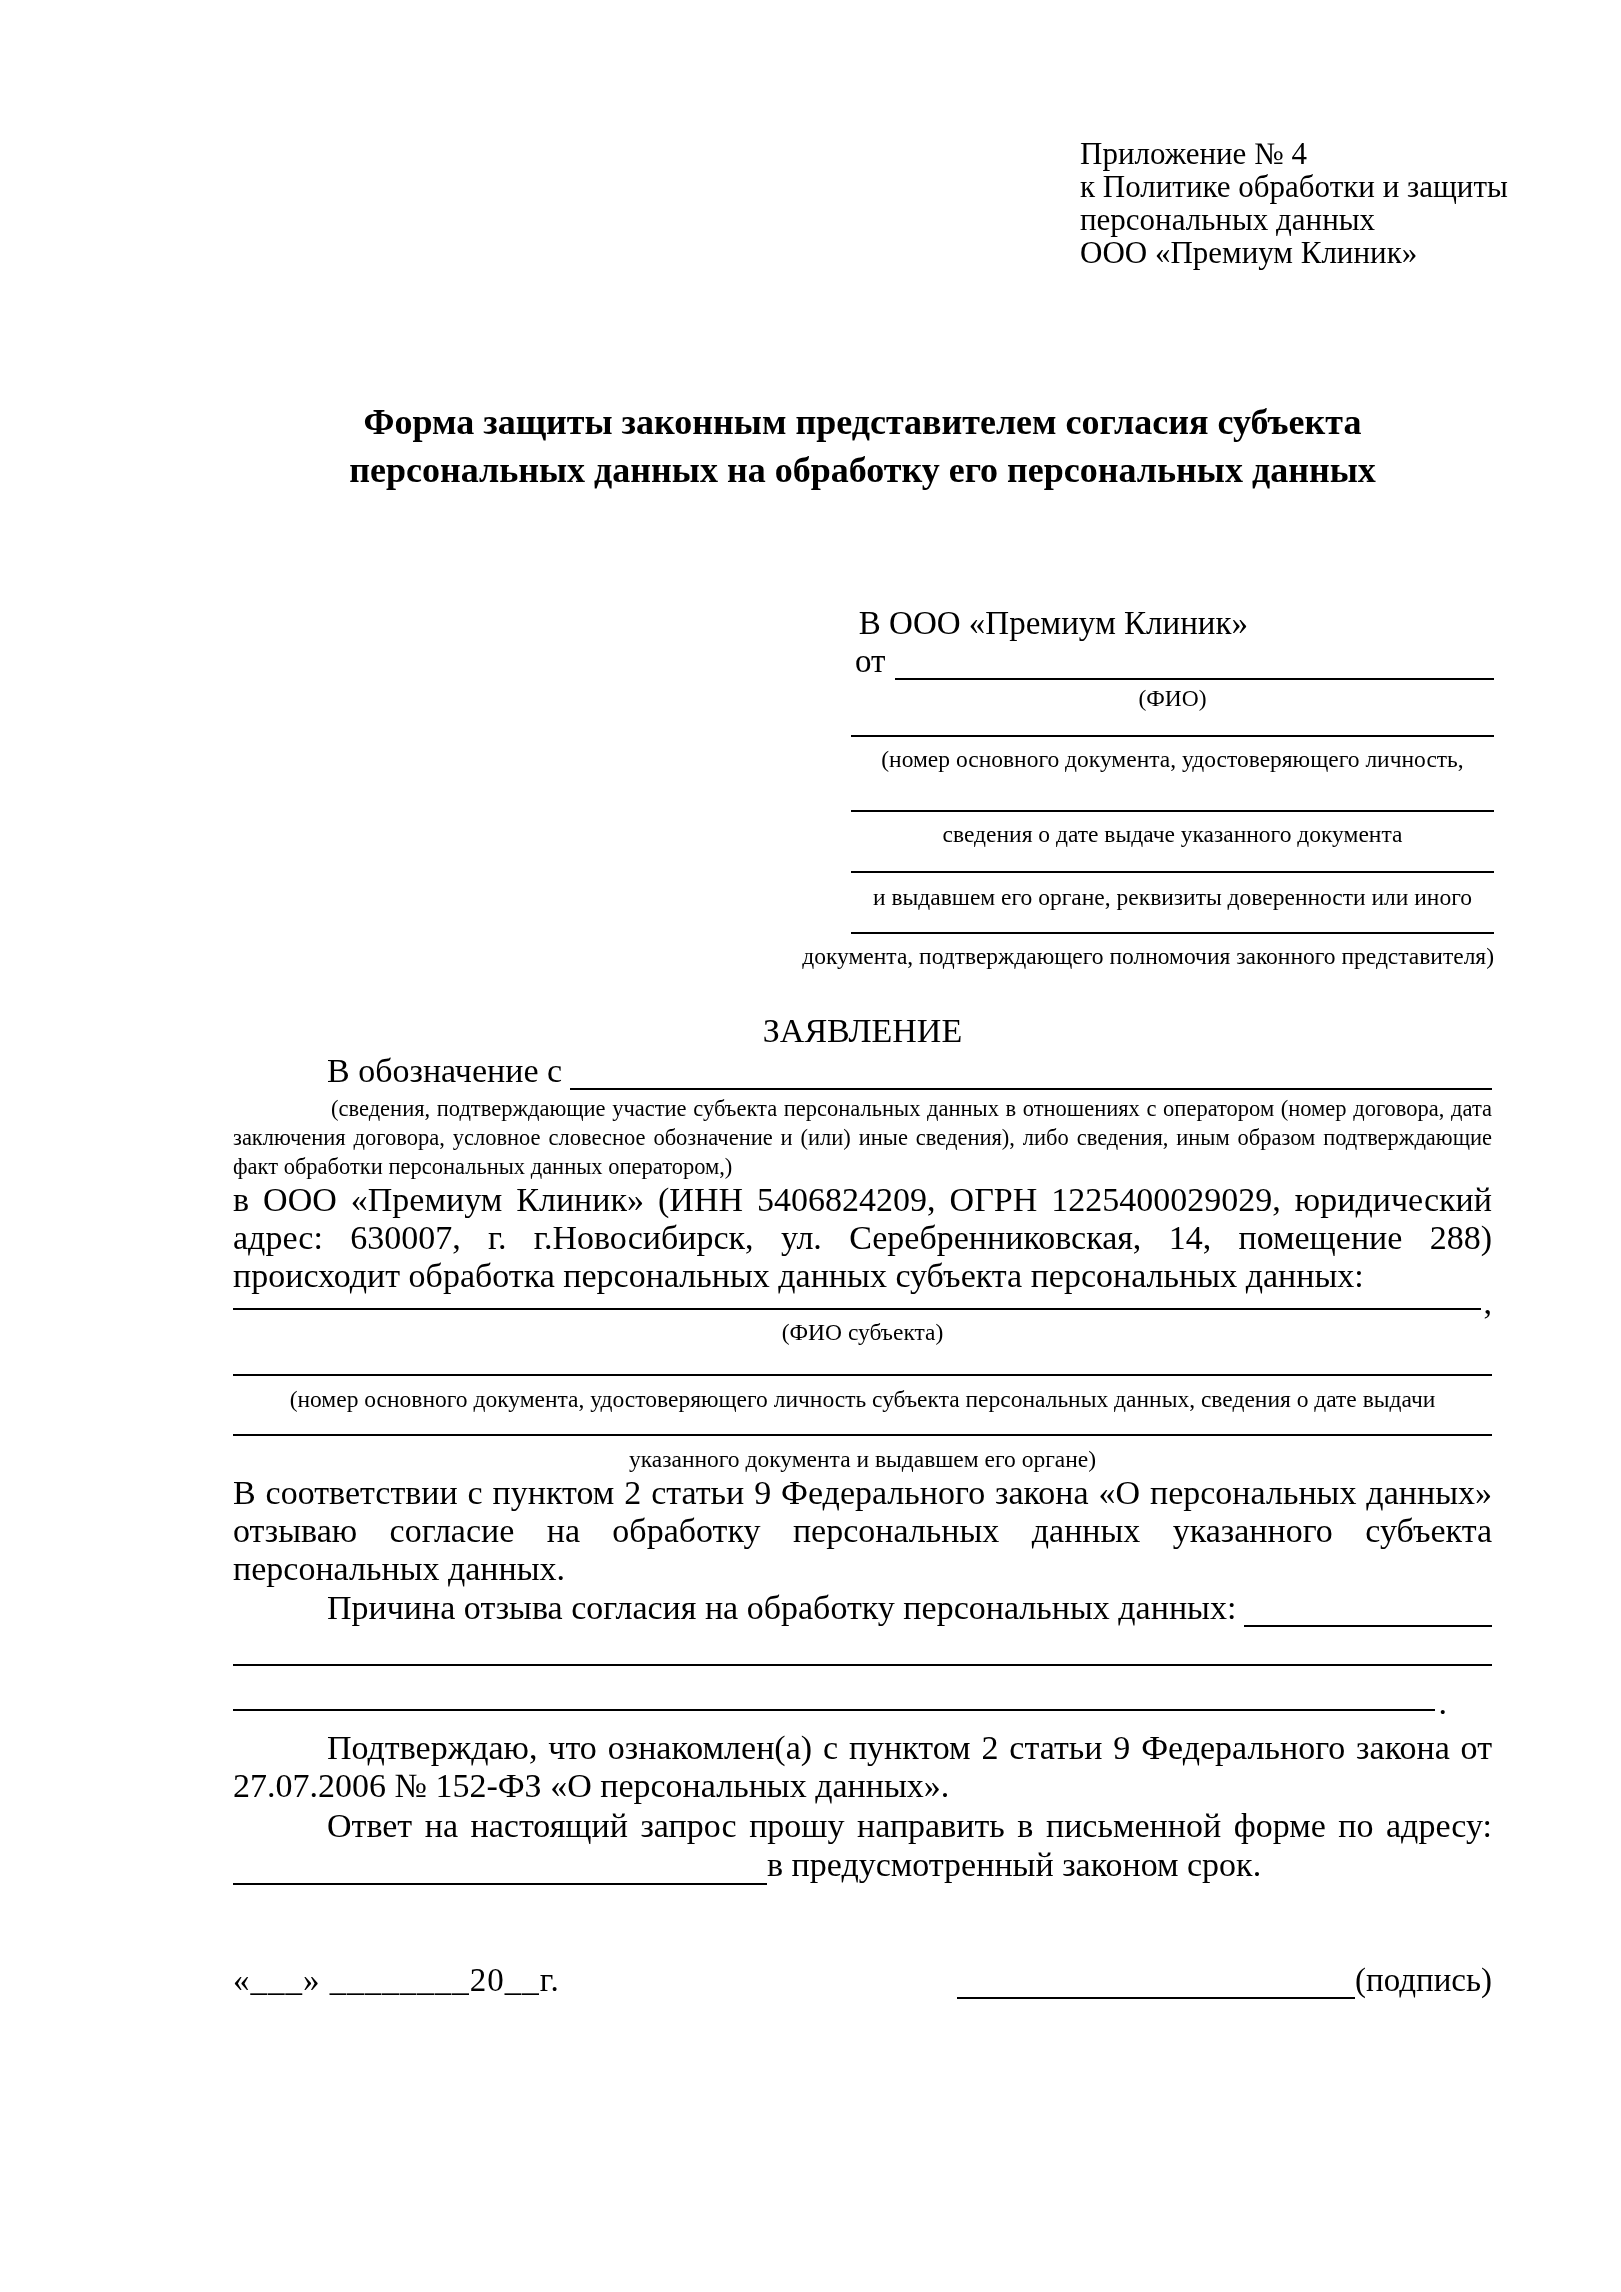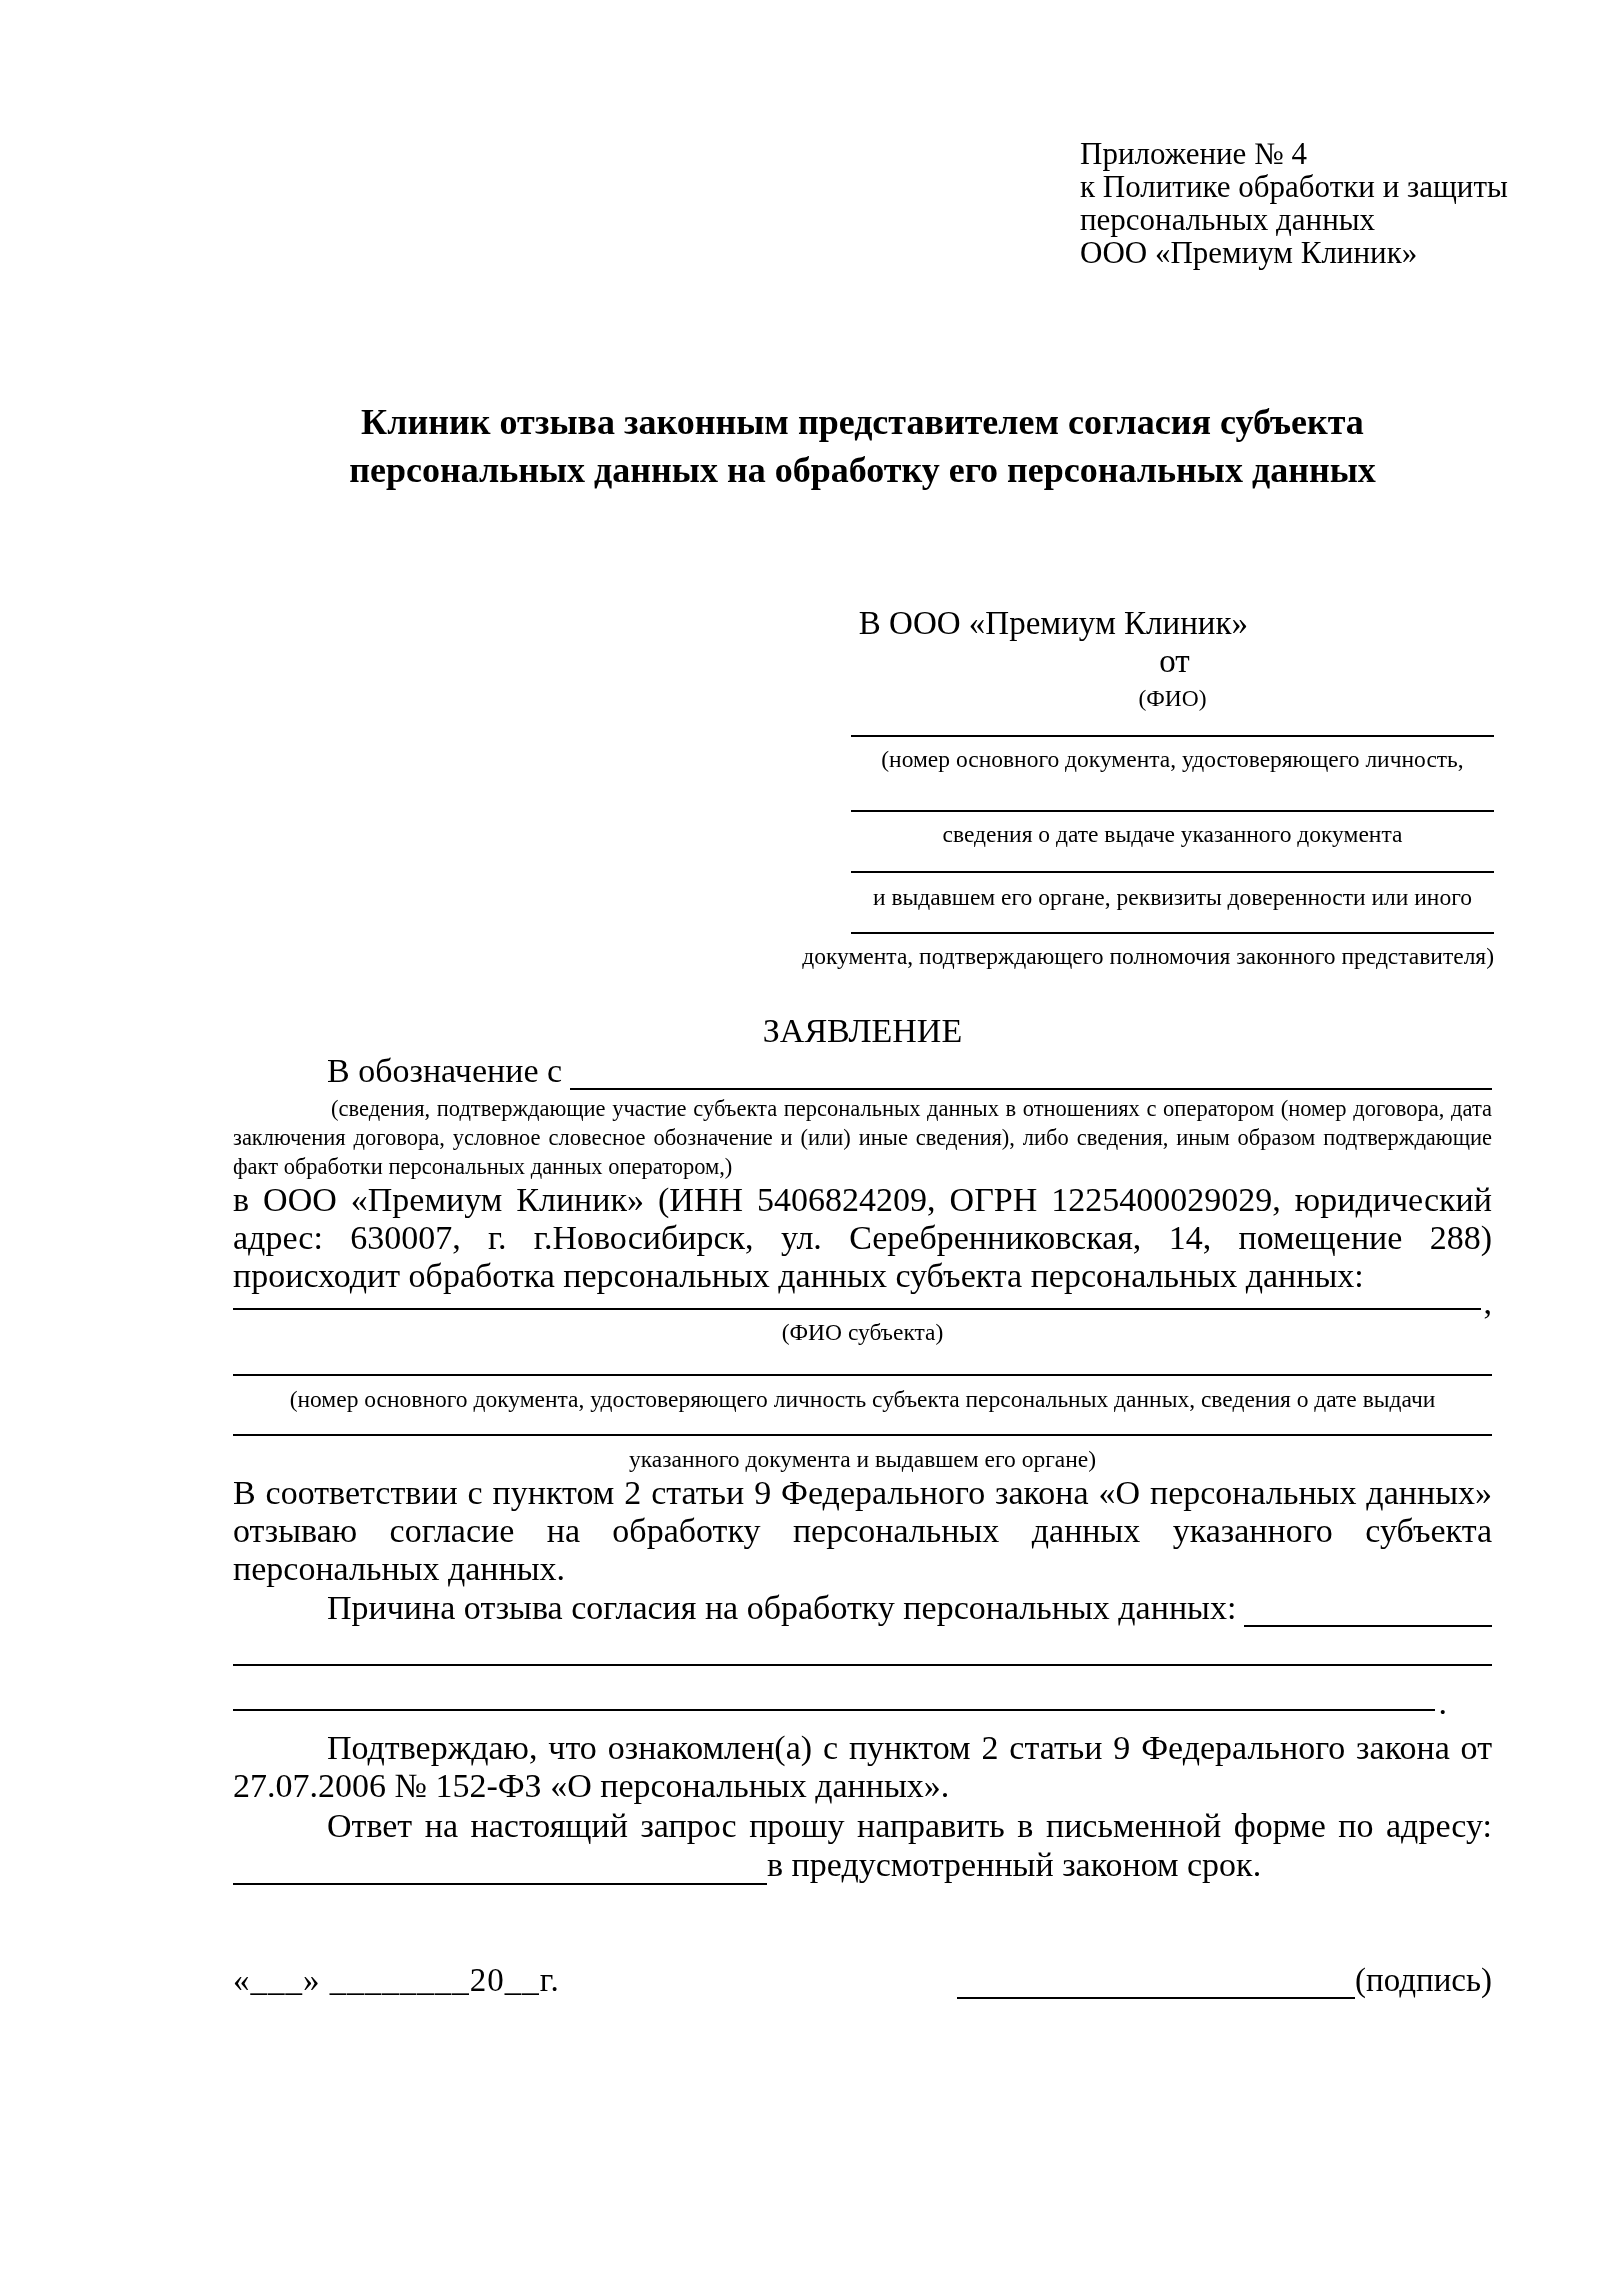--- a/index.html
+++ b/index.html
@@ -46,24 +46,23 @@
     top: 604px;
     width: 643px;
     font-size: 33px;
   }
   .recipient .to-line {
     line-height: 39px;
     padding-left: 7.8px;
   }
   .from-row {
     display: flex;
-    align-items: center;
+    align-items: flex-start;
     height: 35px;
     padding-left: 3.9px;
-    flex-direction: column;
   }
   .from-row .fill {
     flex: 1;
     border-bottom: 2.9px solid #000;
     margin-left: 9.8px;
     height: 100%;
   }
   .cap {
     font-size: 23.5px;
     line-height: 29px;
@@ -211,21 +210,21 @@
 <div class="page">
 
   <div class="appendix">
     <div>Приложение № 4</div>
     <div>к Политике обработки и защиты</div>
     <div>персональных данных</div>
     <div>ООО «Премиум Клиник»</div>
   </div>
 
   <div class="doc-title">
-    <div>Клиник отзыва законным представителем согласия субъекта</div>
+    <div>Форма защиты законным представителем согласия субъекта</div>
     <div>персональных данных на обработку его персональных данных</div>
   </div>
 
   <div class="recipient">
     <div class="to-line">В ООО «Премиум Клиник»</div>
     <div class="from-row">
       <span class="lead">от</span>
       <span class="fill"></span>
     </div>
     <div class="cap cap--fio">(ФИО)</div>

